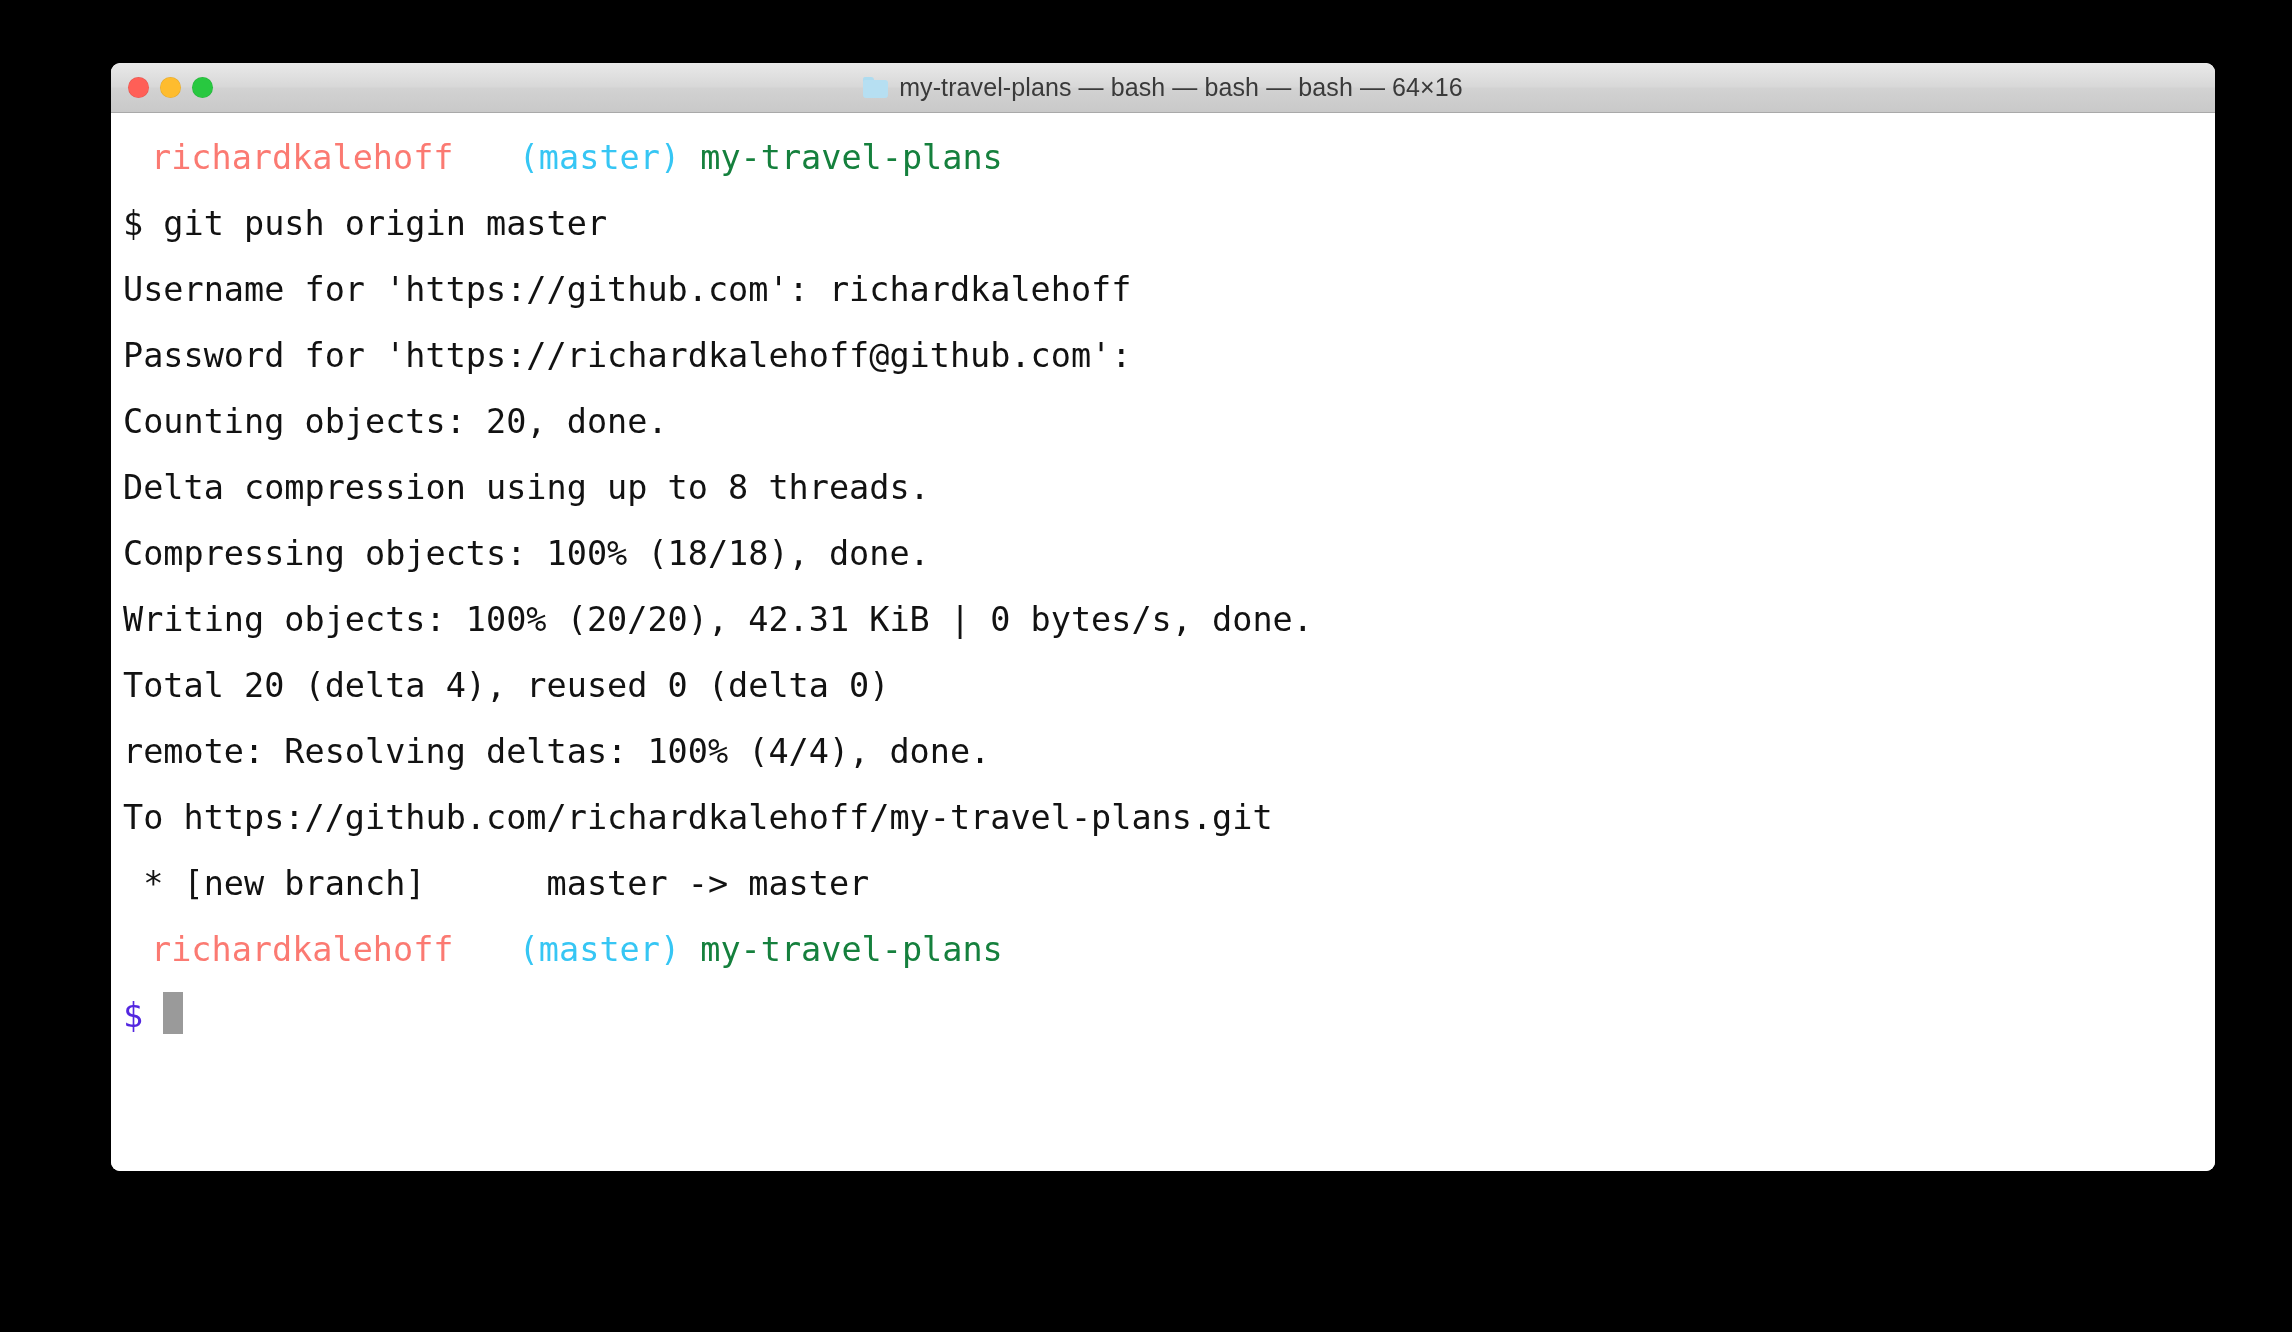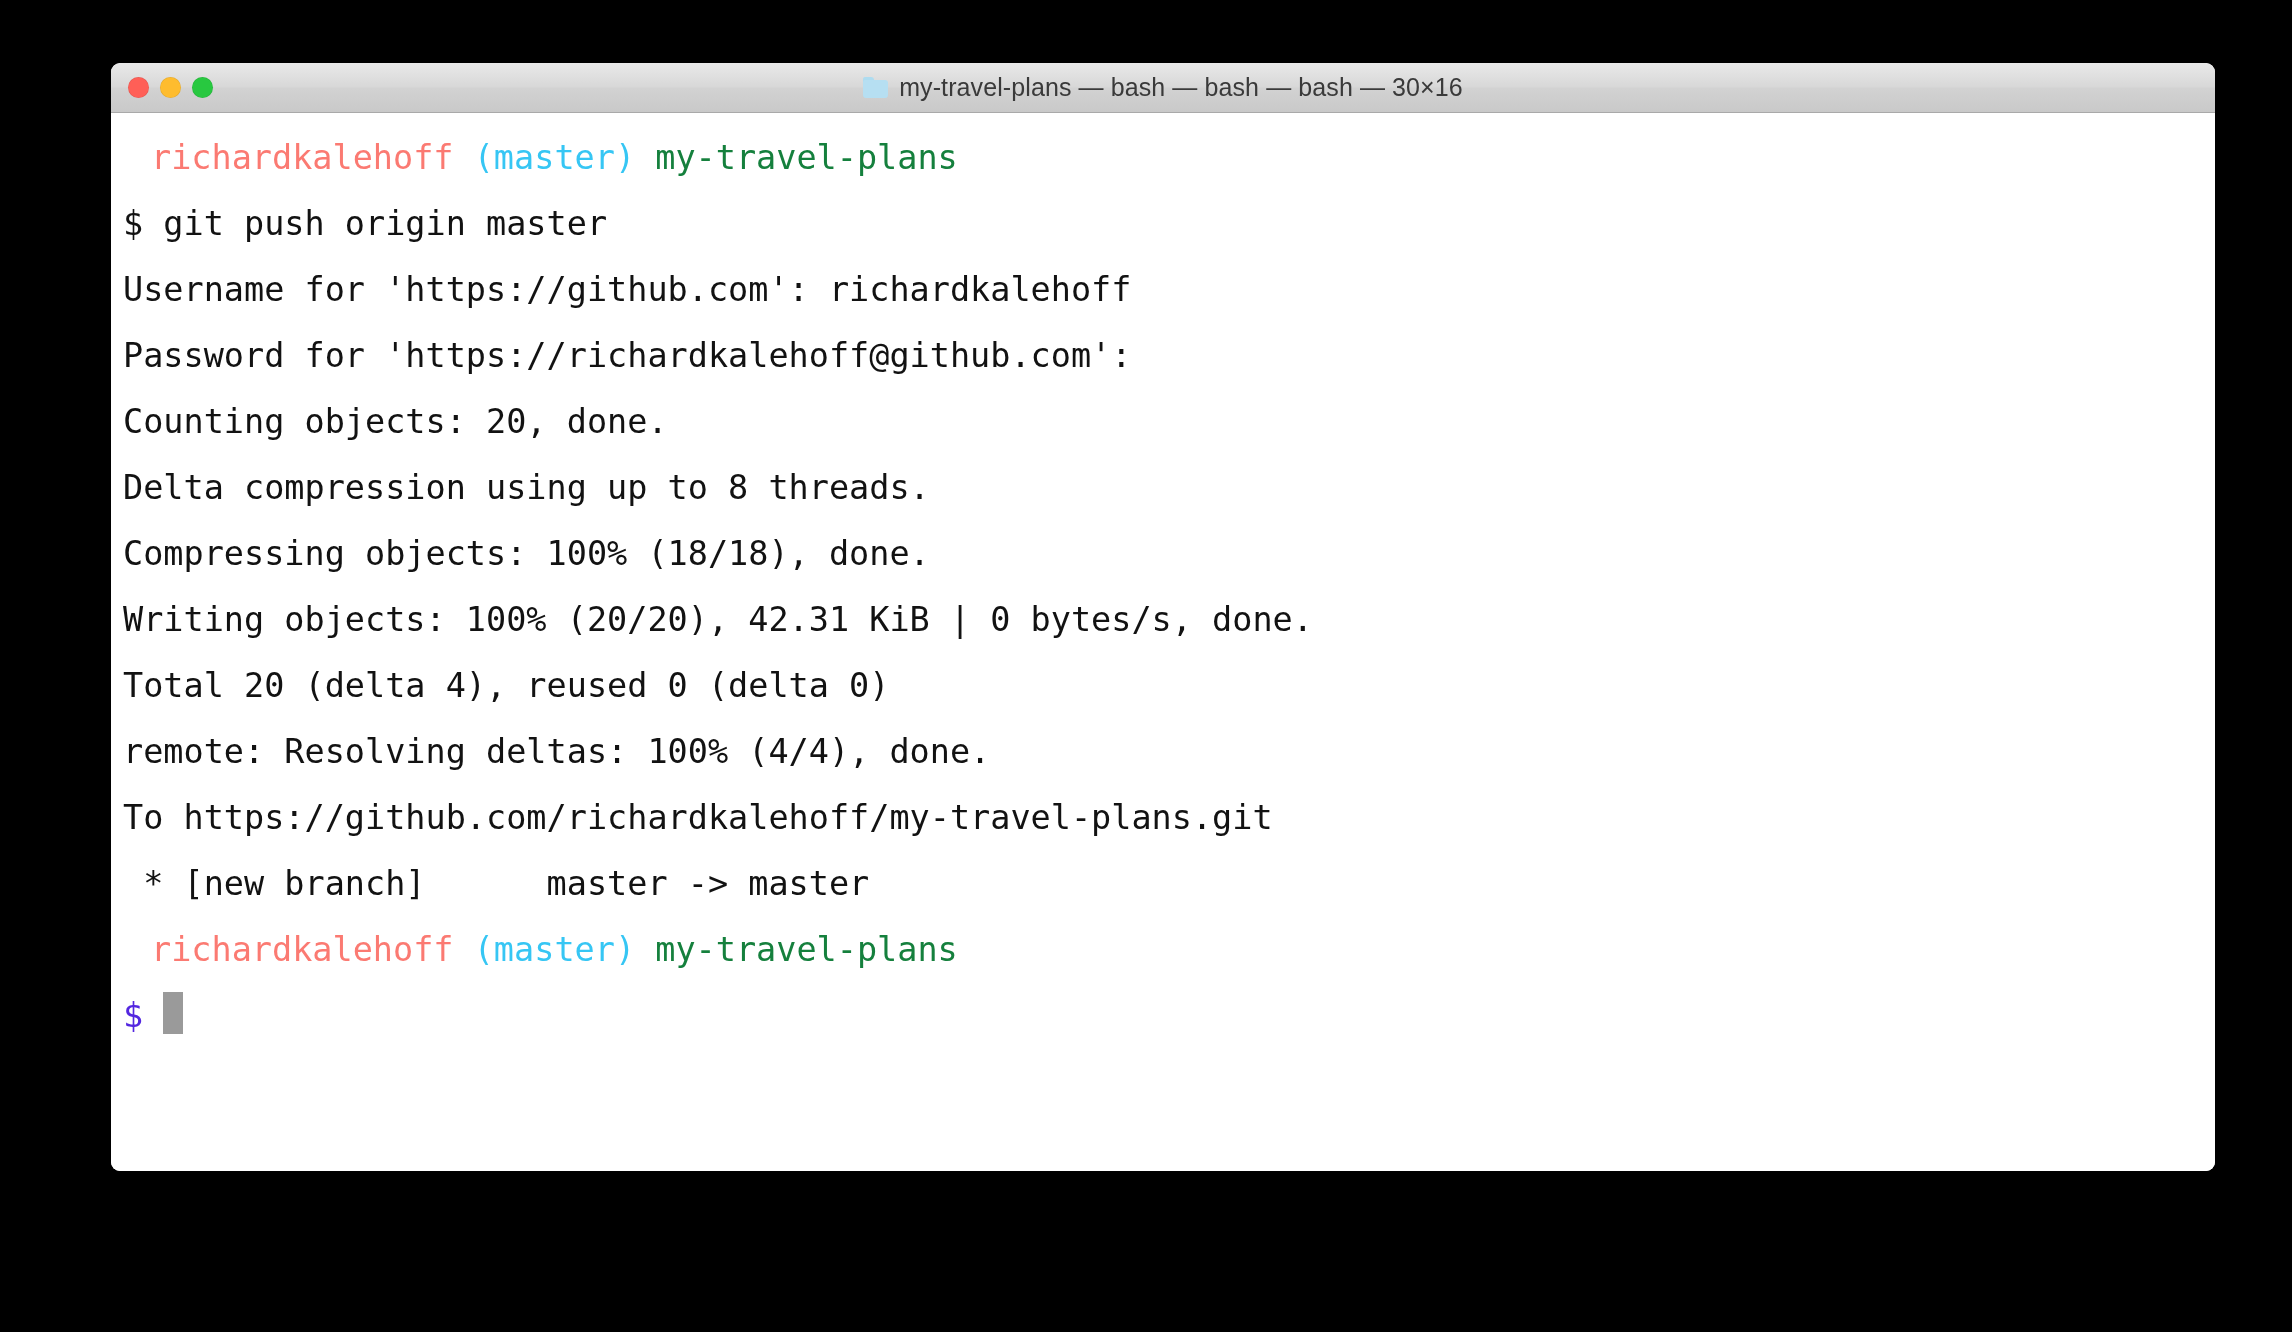--- a/index.html
+++ b/index.html
@@ -128,21 +128,21 @@
   .line {
     white-space: pre;
     height: 66px;
     display: block;
   }
 
   .seg { white-space: pre; }
 
   .c-default { color: #121212; margin-top: 19px; }
   .c-user    { color: #fb7a72; margin-left: 28px; }
-  .c-branch  { color: #36c6f4; }
+  .c-branch  { color: #36c6f4; margin-left: 45px; }
   .c-path    { color: #15803d; }
   .c-dollar  { color: #5326e0; }
 
   .cursor {
     display: inline-block;
     width: 20px;
     height: 42px;
     background: #9a9a9a;
     vertical-align: -7px;
   }
@@ -158,21 +158,21 @@
       <div class="traffic-lights">
         <span class="light close"></span>
         <span class="light minimize"></span>
         <span class="light zoom"></span>
       </div>
       <div class="title-center">
         <span class="folder-icon">
           <span class="tab"></span>
             <span class="body"></span>
         </span>
-        <span class="title-text">my-travel-plans — bash — bash — bash — 30×16</span>
+        <span class="title-text">my-travel-plans — bash — bash — bash — 64×16</span>
       </div>
     </div>
 
     <div class="terminal">
       <div class="term-lines" id="term-lines"><span class="line"><span class="seg c-user">richardkalehoff</span><span class="seg c-default"> </span><span class="seg c-branch">(master)</span><span class="seg c-default"> </span><span class="seg c-path">my-travel-plans</span></span><span class="line"><span class="seg c-default">$ git push origin master</span></span><span class="line"><span class="seg c-default">Username for 'https://github.com': richardkalehoff</span></span><span class="line"><span class="seg c-default">Password for 'https://richardkalehoff@github.com':</span></span><span class="line"><span class="seg c-default">Counting objects: 20, done.</span></span><span class="line"><span class="seg c-default">Delta compression using up to 8 threads.</span></span><span class="line"><span class="seg c-default">Compressing objects: 100% (18/18), done.</span></span><span class="line"><span class="seg c-default">Writing objects: 100% (20/20), 42.31 KiB | 0 bytes/s, done.</span></span><span class="line"><span class="seg c-default">Total 20 (delta 4), reused 0 (delta 0)</span></span><span class="line"><span class="seg c-default">remote: Resolving deltas: 100% (4/4), done.</span></span><span class="line"><span class="seg c-default">To https://github.com/richardkalehoff/my-travel-plans.git</span></span><span class="line"><span class="seg c-default"> * [new branch]      master -&gt; master</span></span><span class="line"><span class="seg c-user">richardkalehoff</span><span class="seg c-default"> </span><span class="seg c-branch">(master)</span><span class="seg c-default"> </span><span class="seg c-path">my-travel-plans</span></span><span class="line"><span class="seg c-dollar">$ </span><span class="cursor"></span></span></div>
     </div>
 
   </div>
 
 </div>

